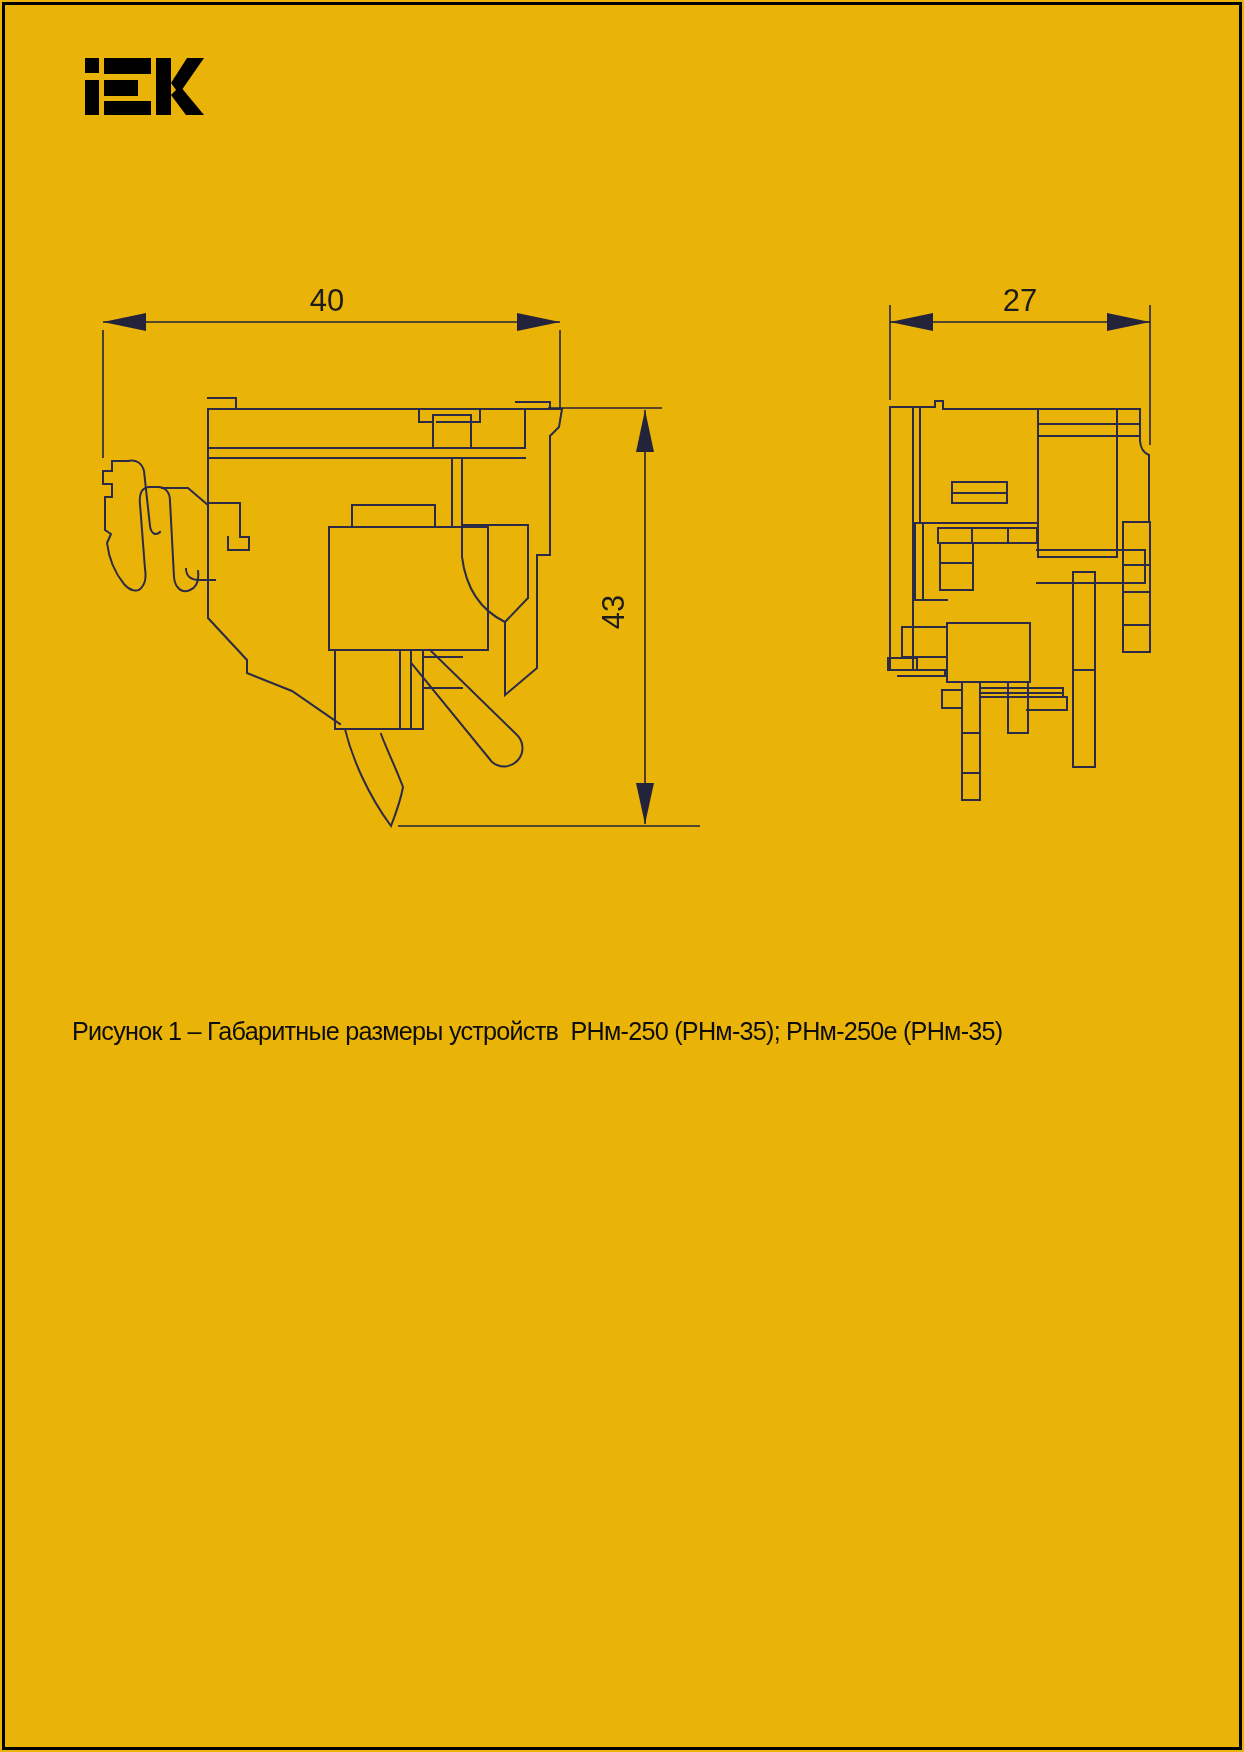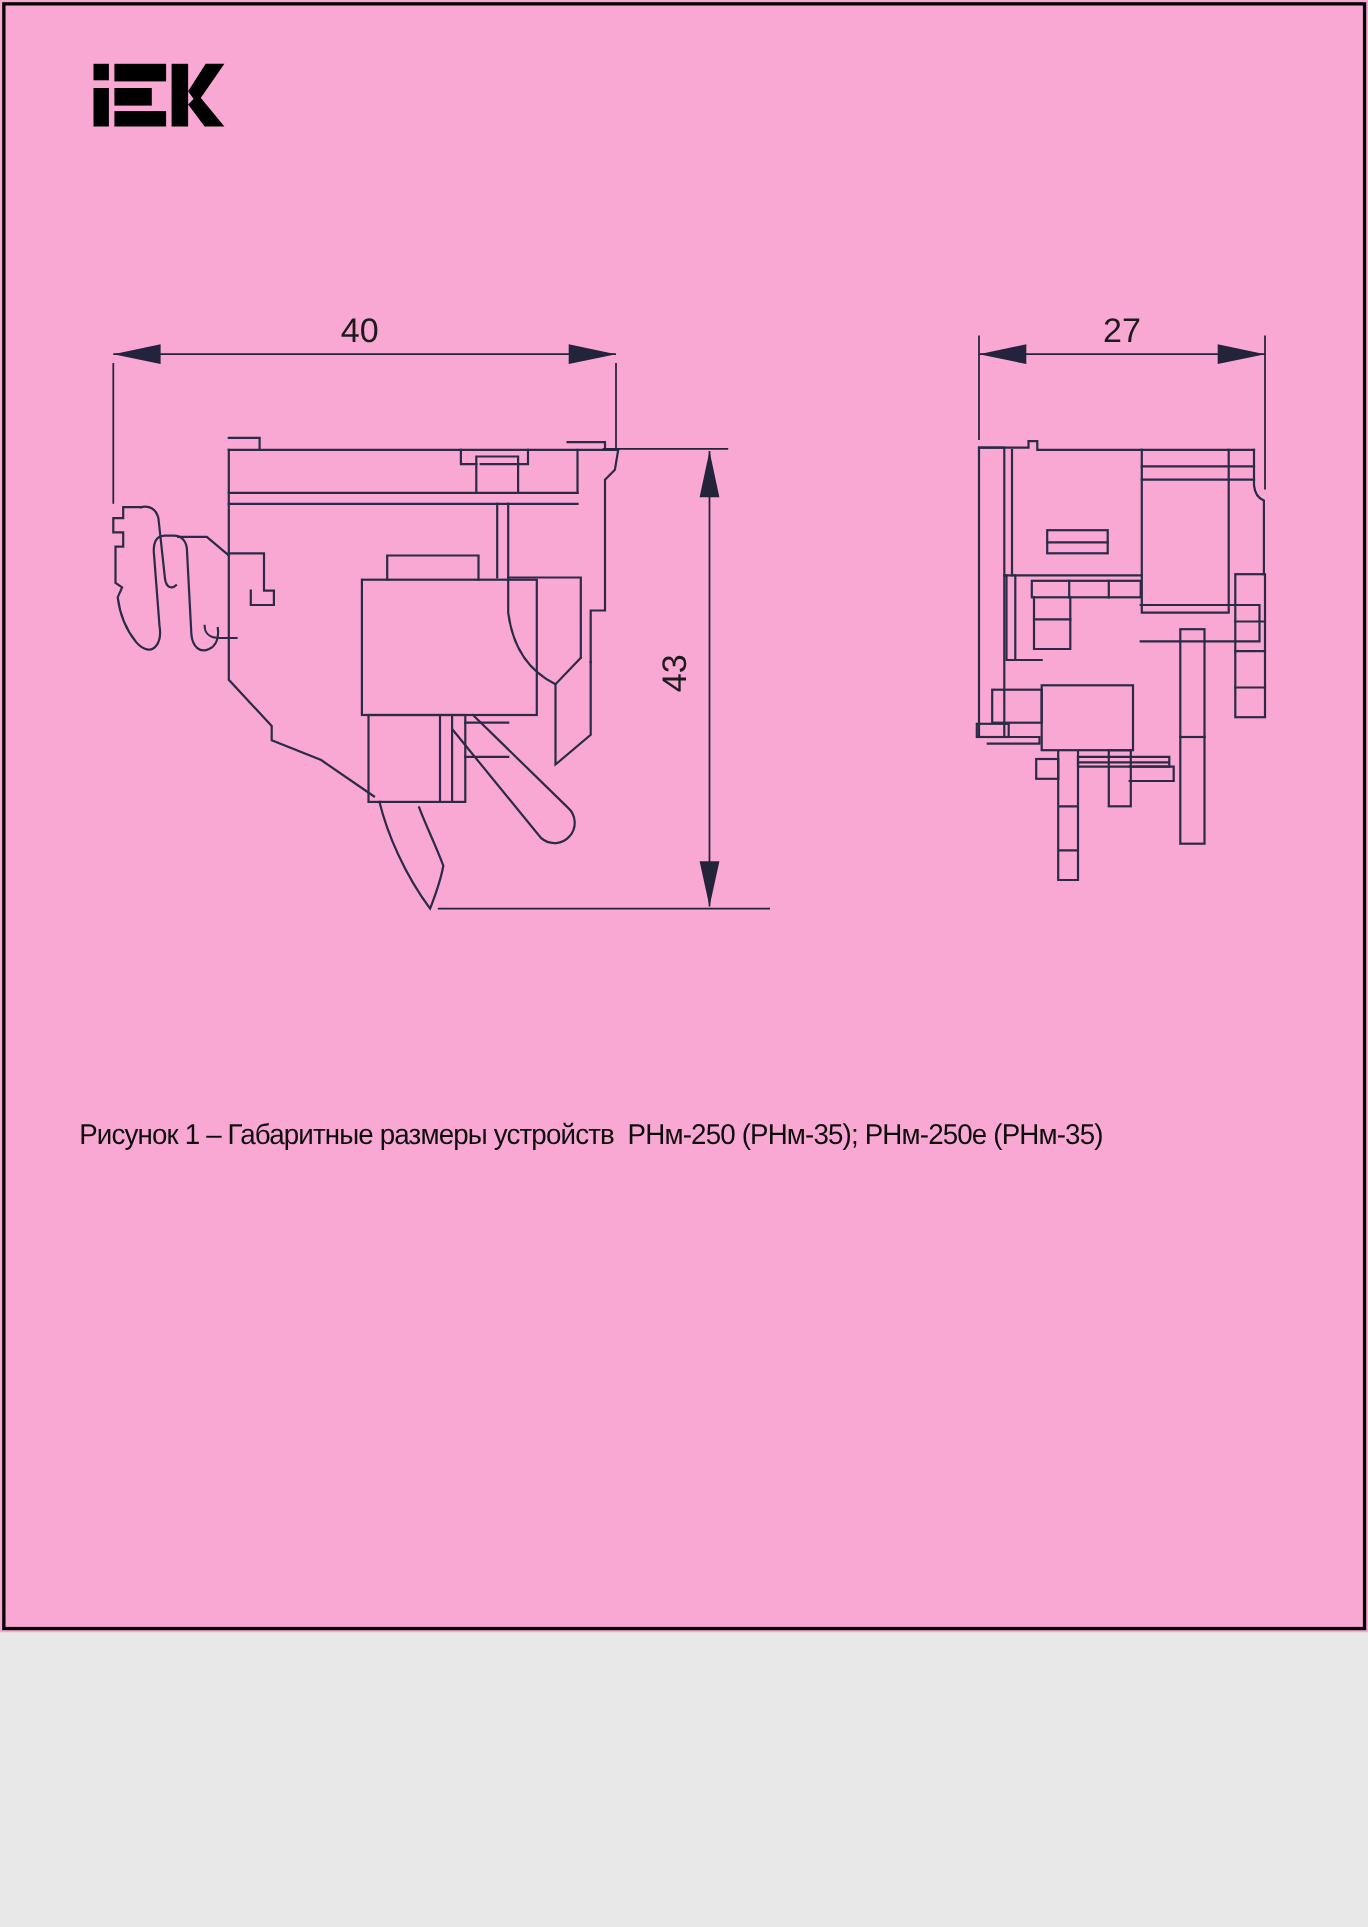--- a/index.html
+++ b/index.html
@@ -1,19 +1,19 @@
 <!DOCTYPE html>
 <html><head>
 <meta charset="utf-8">
 <style>
   html,body{margin:0;padding:0;background:#e8e8e8;}
   .page{
     position:relative;
-    width:1244px;height:1484px;
-    background:#f9a8d4;
+    width:1244px;height:1752px;
+    background:#eab308;
     font-family:"Liberation Sans", sans-serif;
     overflow:hidden;
     text-decoration:underline;
   }
   .page-frame{
     position:absolute;
     left:2px;top:2px;right:2px;bottom:2px;
     border:3px solid #000;
     pointer-events:none;
   }

